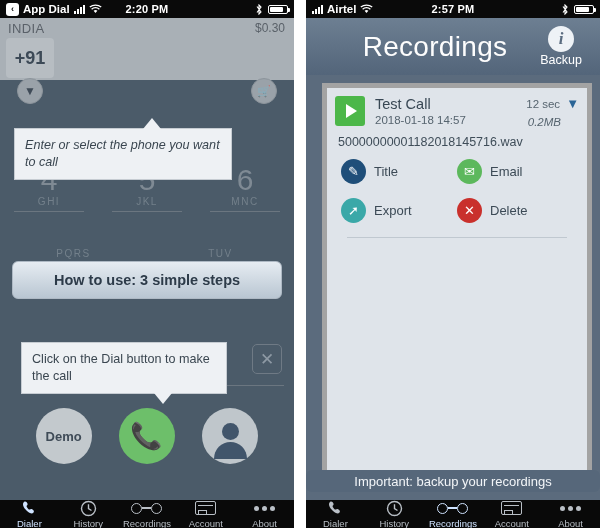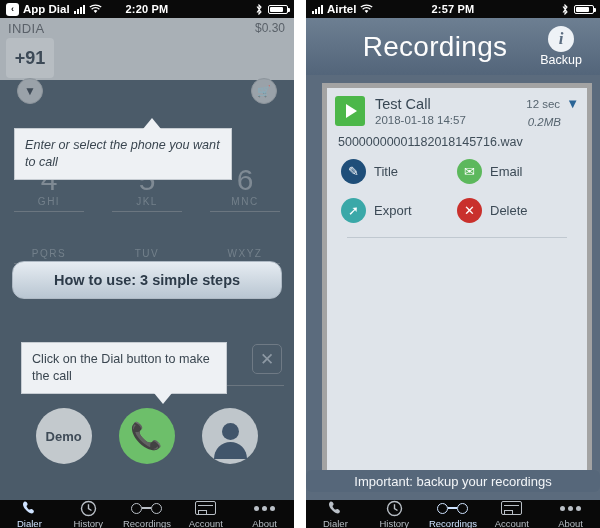--- a/index.html
+++ b/index.html
@@ -79,21 +79,21 @@
   
   .keypad { position: absolute; left: 0; right: 0; top: 140px; }
   .krow { display: flex; }
   .key { flex: 1; text-align: center; padding-top: 6px; }
   .key .num { font-size: 30px; color: #7f8a94; font-weight: 300; line-height: 32px; }
   .key .ltr { font-size: 10px; color: #73808b; letter-spacing: 1.5px; }
   .key .rule { height: 1px; background: #6b7680; margin: 4px 14px 0; }
 
   .howto {
     position: absolute; left: 12px; right: 12px; top: 243px; height: 38px;
-    border-radius: 12px; border: 1px solid #aeb9c4;
+    border-radius: 6px; border: 1px solid #aeb9c4;
     background: linear-gradient(#e6ecf2, #b9c6d2);
     display: flex; align-items: center; justify-content: center;
     font-size: 14.5px; font-weight: bold; color: #2d3b49;
   }
 
   .xbtn {
     position: absolute; right: 12px; top: 326px; width: 30px; height: 30px;
     border-radius: 5px; border: 1px solid #6f7a85; color: #8d99a4;
     display: flex; align-items: center; justify-content: center; font-size: 17px;
   }
@@ -264,24 +264,20 @@
         </div>
         <div class="krow" style="margin-top:30px">
           <div class="key">
             <div class="ltr">PQRS</div>
             <div class="rule"></div>
           </div>
           <div class="key">
             <div class="ltr">TUV</div>
             <div class="rule"></div>
           </div>
-          <div class="key">
-            <div class="ltr">WXYZ</div>
-            <div class="rule"></div>
-          </div>
         </div>
       </div>
 
       <div class="howto">How to use: 3 simple steps</div>
 
       <div class="xbtn">✕</div>
       <div class="hr-line"></div>
 
       <div class="roundrow">
         <div class="rbtn demo">Demo</div>

